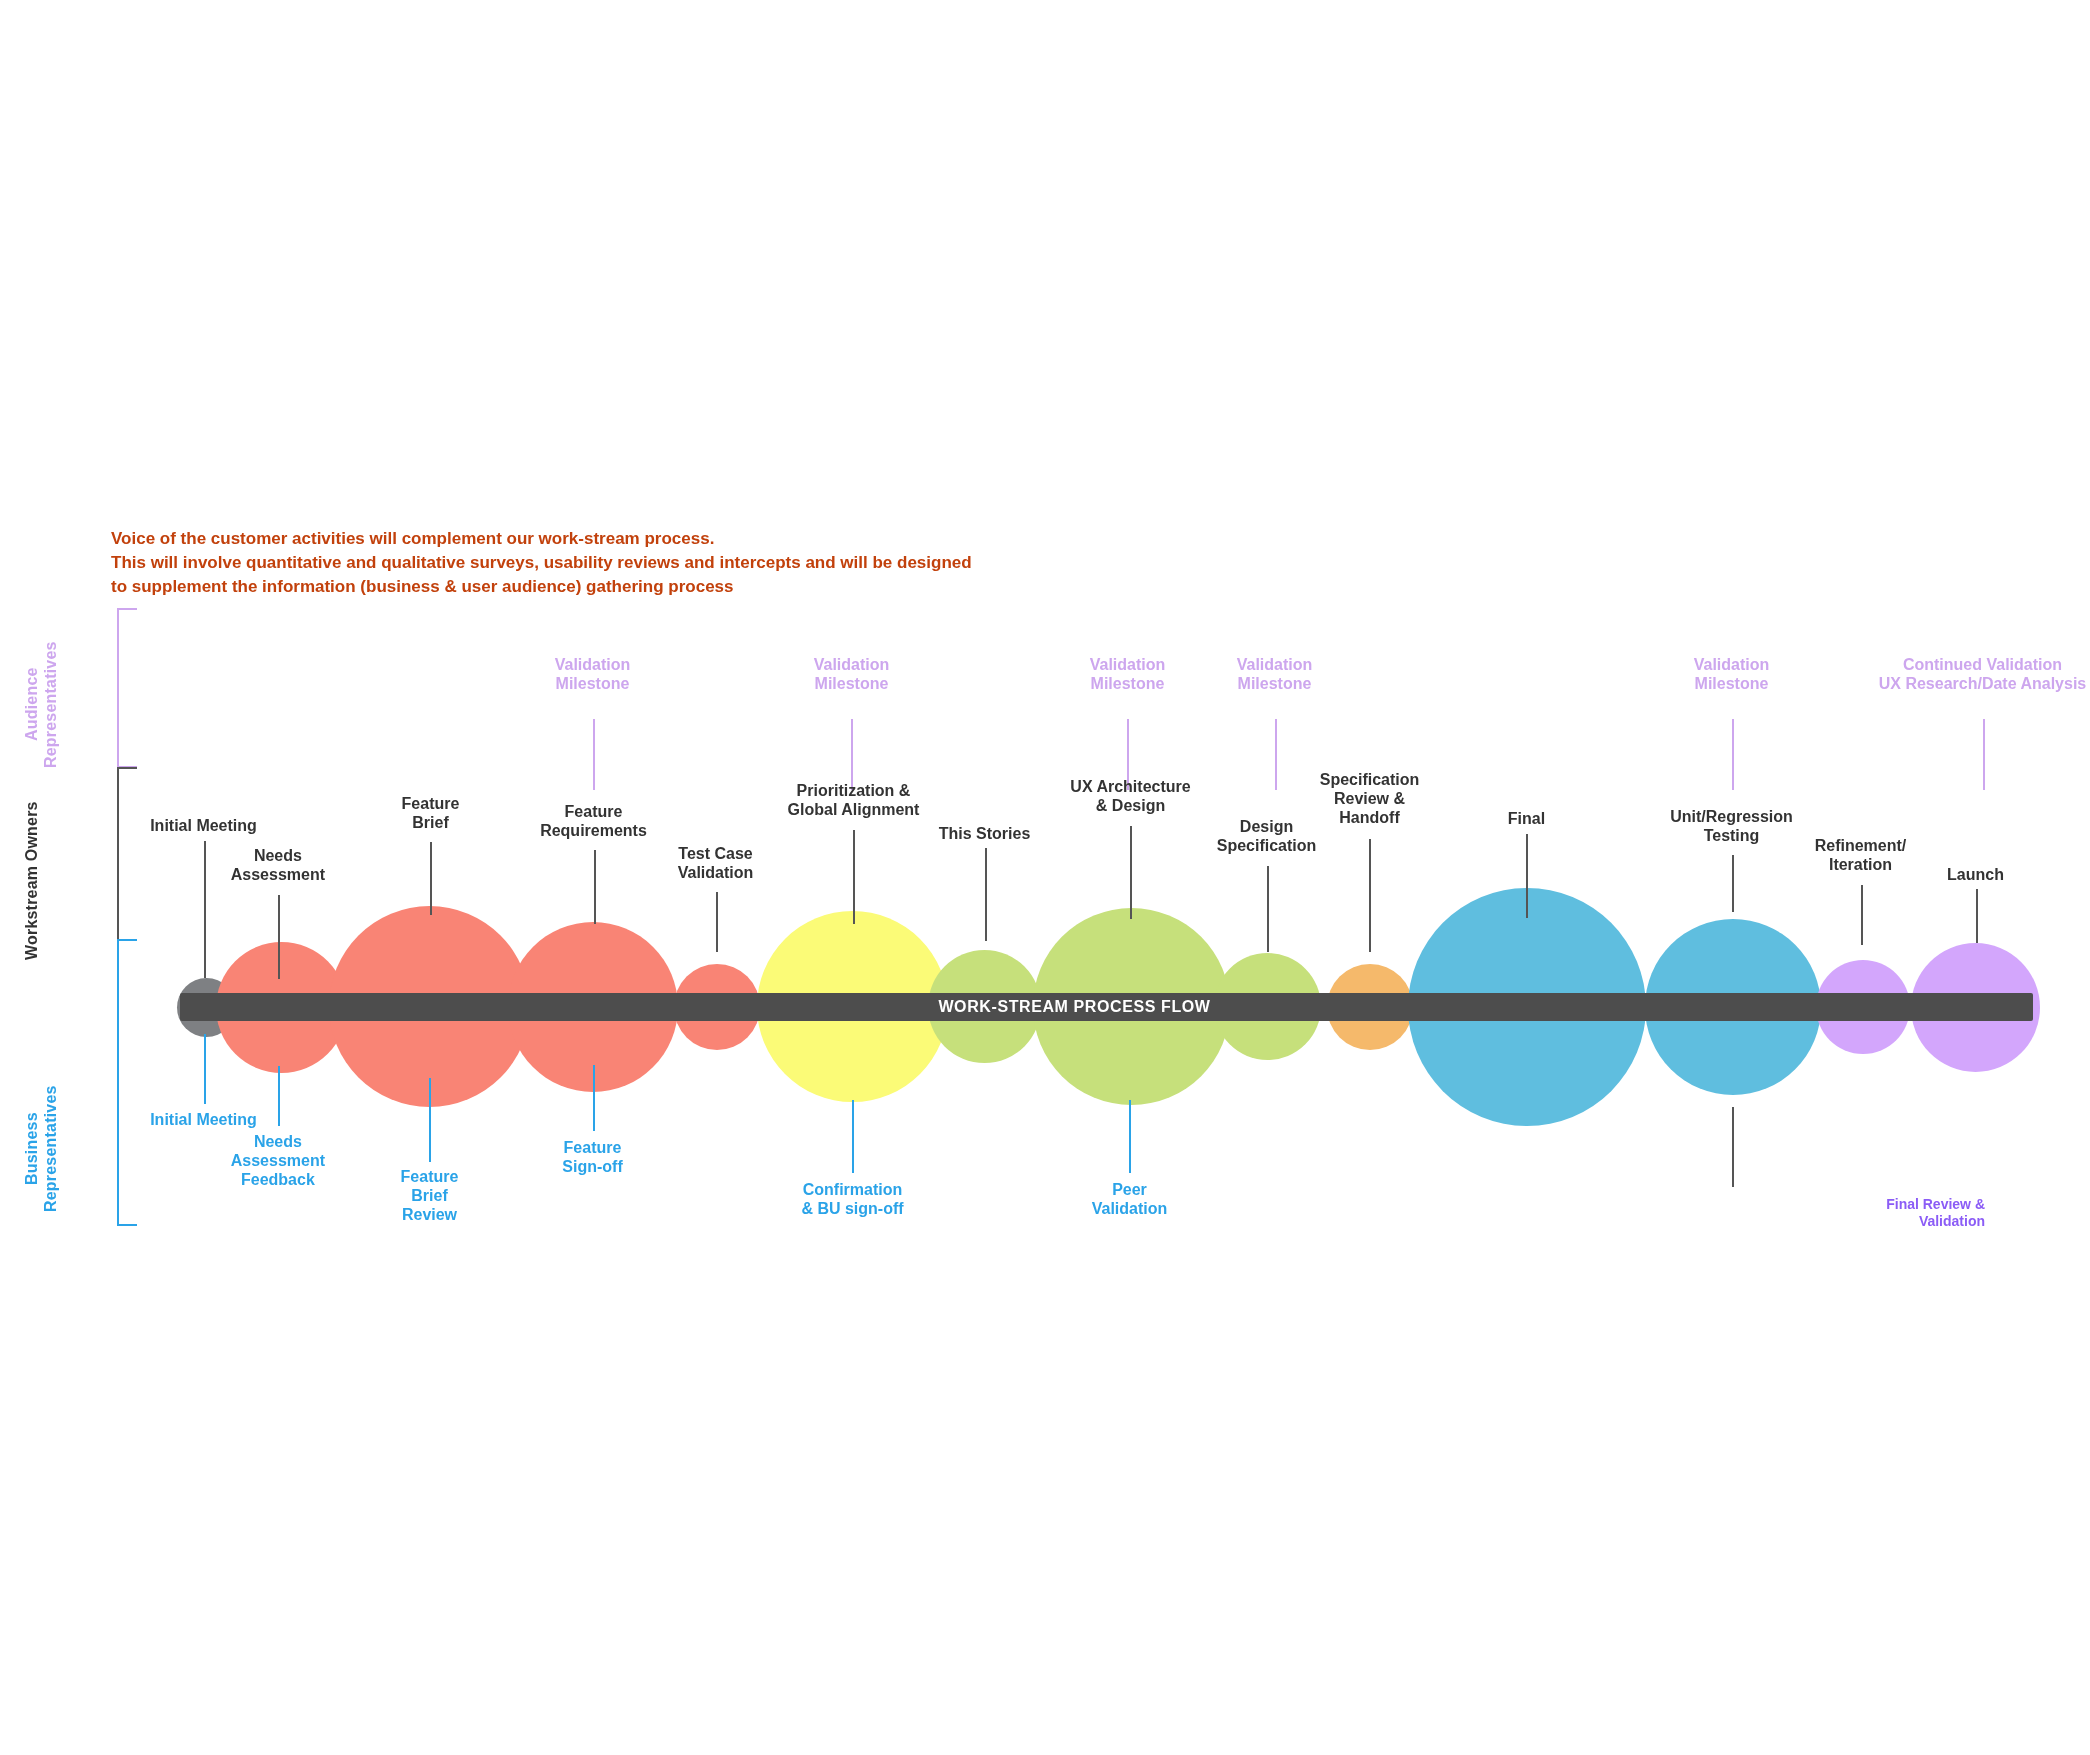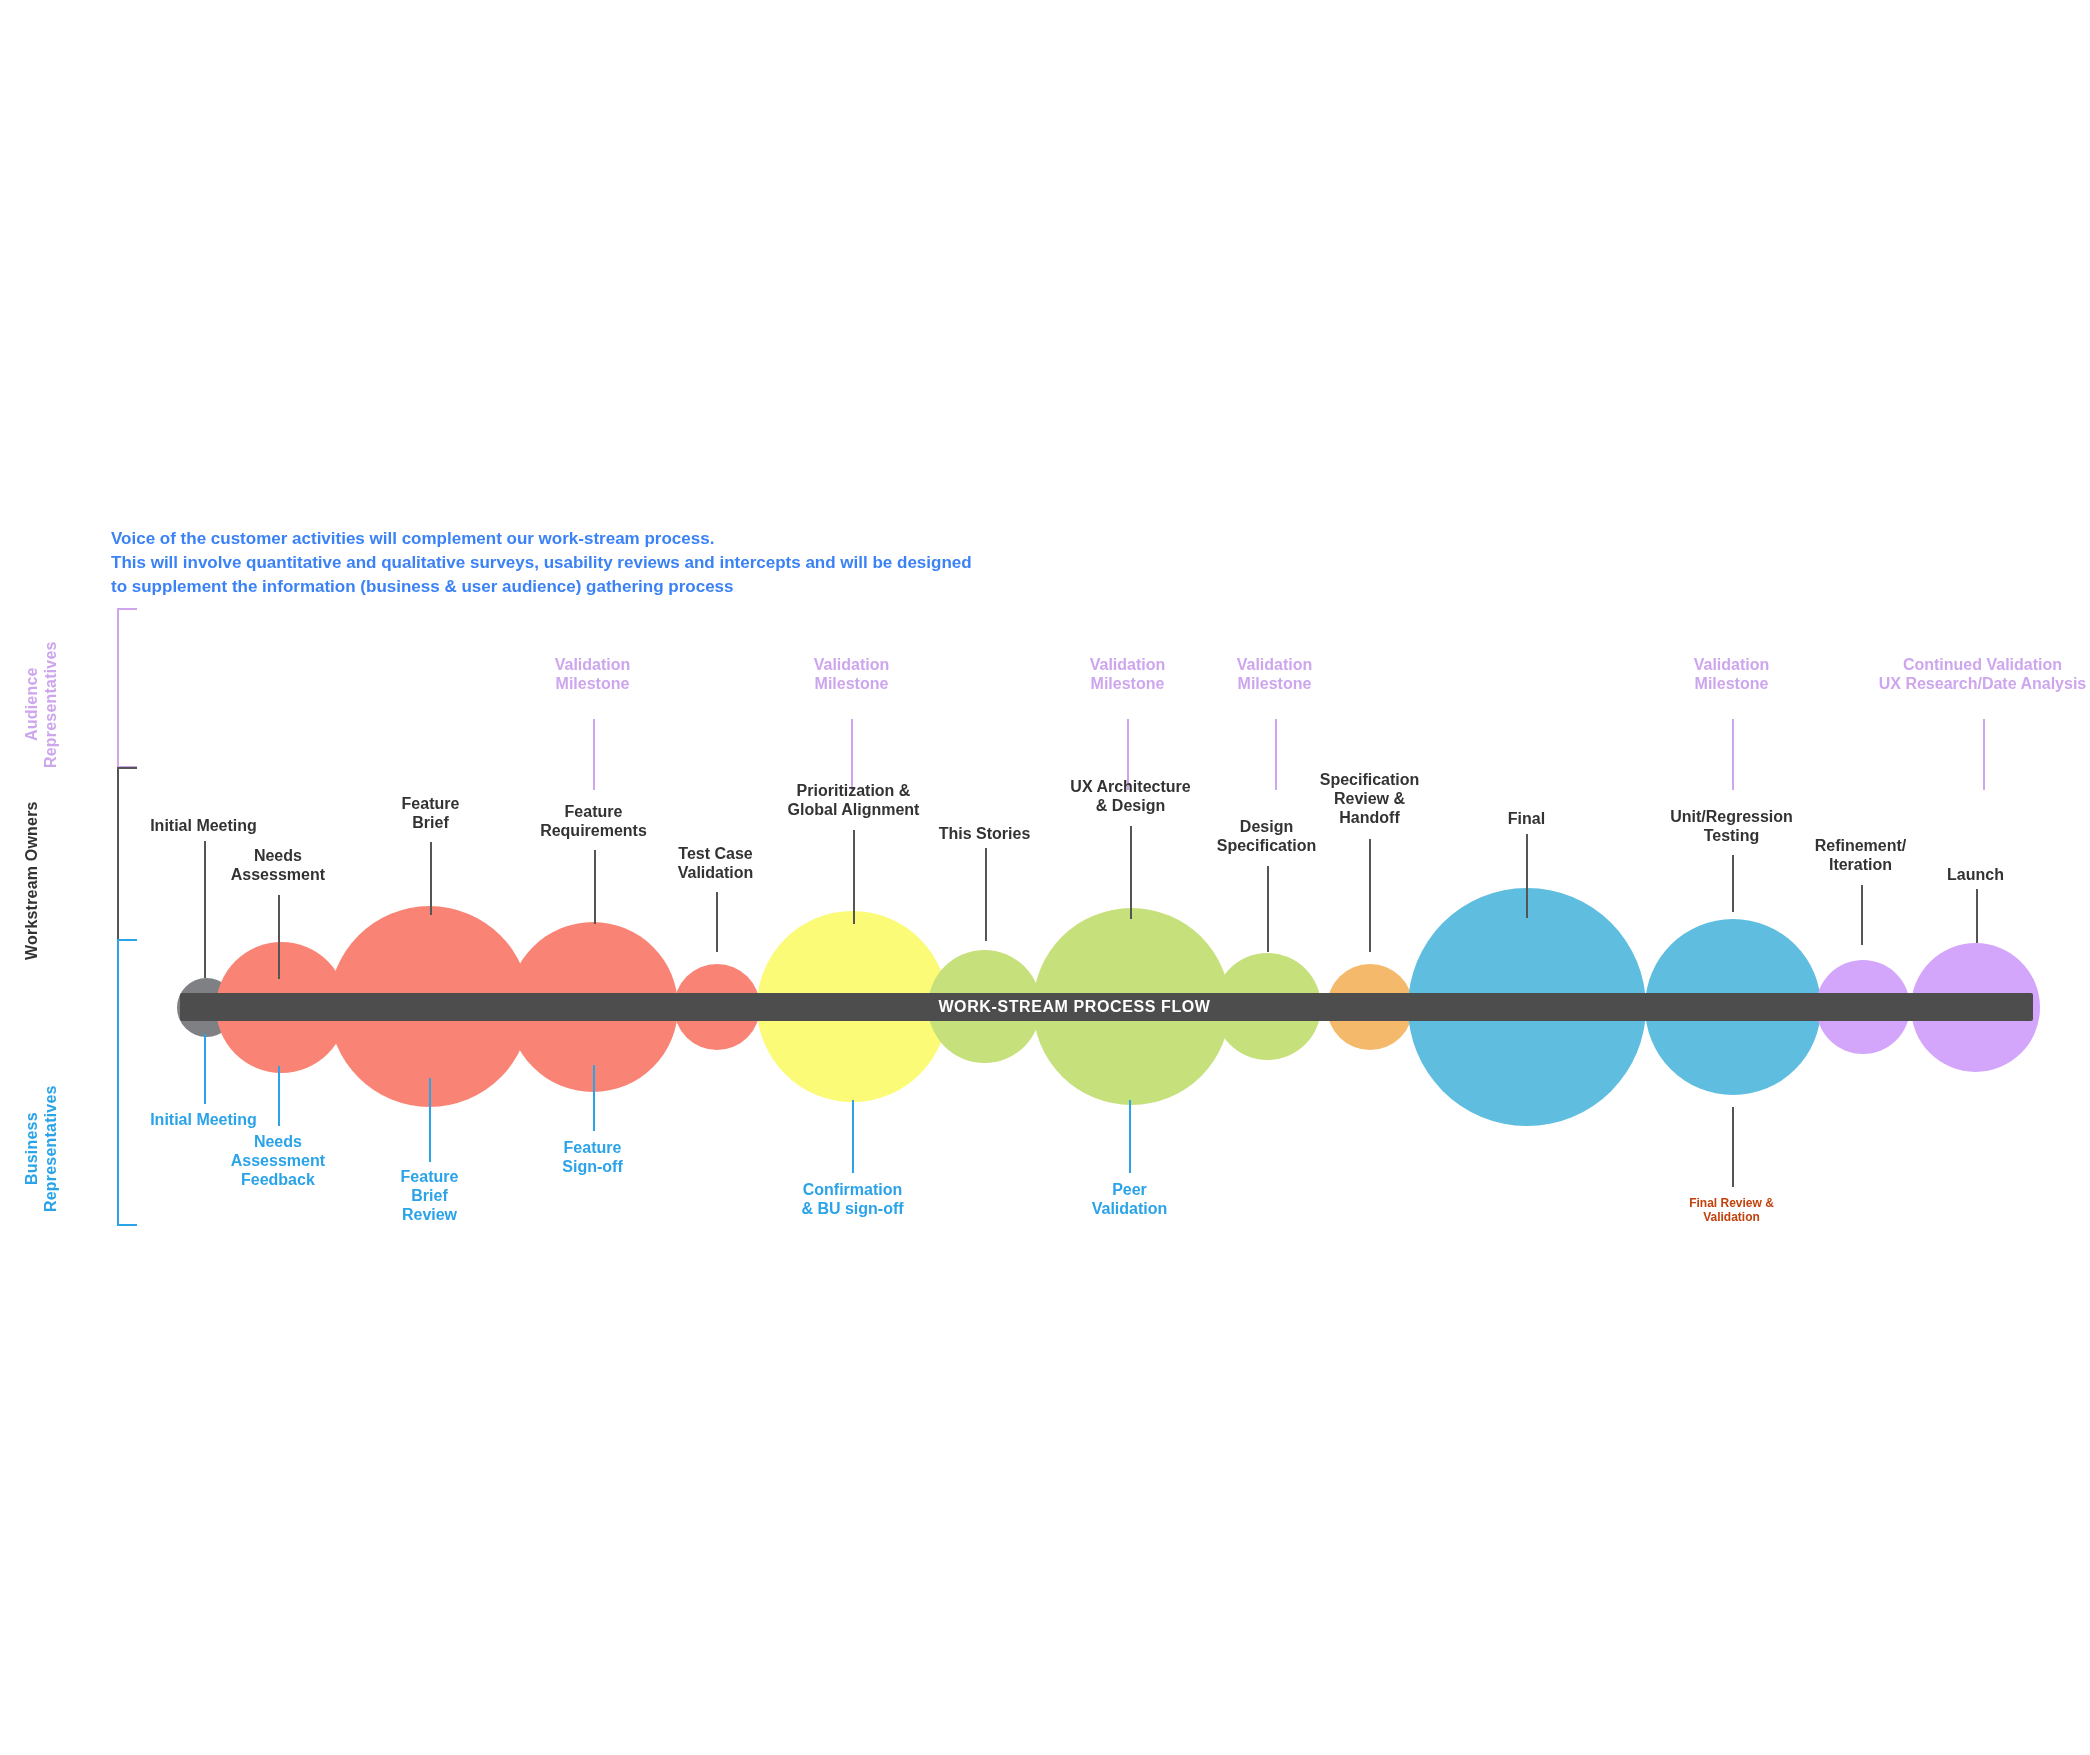--- a/index.html
+++ b/index.html
@@ -1,36 +1,36 @@
 <!DOCTYPE html>
 <html><head>
 <meta charset="utf-8">
 <style>
   html,body{margin:0;padding:0;background:#fff;}
   body{width:2091px;height:1755px;position:relative;font-family:"Liberation Sans",sans-serif;-webkit-font-smoothing:antialiased;}
   #stage{position:absolute;left:0;top:0;width:2091px;height:1755px;overflow:hidden;}
-  .intro{position:absolute;left:111px;top:527px;font-size:17px;font-weight:bold;color:#3b82f6;line-height:1.42;white-space:pre;}
+  .intro{position:absolute;left:111px;top:527px;font-size:17px;font-weight:bold;color:#c2410c;line-height:1.42;white-space:pre;}
   .lane-label{position:absolute;font-weight:bold;font-size:16px;line-height:1.2;text-align:center;
      writing-mode:vertical-rl;transform:rotate(180deg);letter-spacing:0.2px;}
   .lane-aud{color:#CDA6EE;left:21.5px;top:612px;height:185px;}
   .lane-own{color:#333333;left:21.5px;top:798px;height:166px;}
   .lane-bus{color:#2AA3E8;left:21.5px;top:1051px;height:195px;}
   .bracket{position:absolute;width:17.6px;border-style:solid;border-width:2.9px 0 2.9px 2.9px;}
   .br-aud{border-color:#CDA6EE;left:117px;top:608px;height:156px;}
   .br-own{border-color:#555555;left:117px;top:767px;height:170px;}
   .br-bus{border-color:#2AA3E8;left:117px;top:939px;height:283px;}
   .bar{position:absolute;background:#4D4D4D;height:28px;border-radius:2px;}
   .barlabel{position:absolute;color:#fff;font-size:16px;font-weight:bold;letter-spacing:0.6px;white-space:nowrap;}
   .bub{position:absolute;border-radius:50%;}
   .lead{position:absolute;width:2px;}
   .lbl{position:absolute;font-weight:bold;line-height:1.18;white-space:pre;text-align:center;}
   .lbl-own{color:#333333;font-size:16px;}
   .lbl-bus{color:#2AA3E8;font-size:16px;}
   .lbl-val{color:#CDA6EE;font-size:16px;}
-  .lbl-dark{color:#c2410c;font-size:12px;}
+  .lbl-dark{color:#8b5cf6;font-size:14px;text-align:right;}
 </style>
 </head>
 <body>
 
 <div id="stage">
 
   <div class="intro">Voice of the customer activities will complement our work-stream process.
 This will involve quantitative and qualitative surveys, usability reviews and intercepts and will be designed
 to supplement the information (business &amp; user audience) gathering process</div>
 

